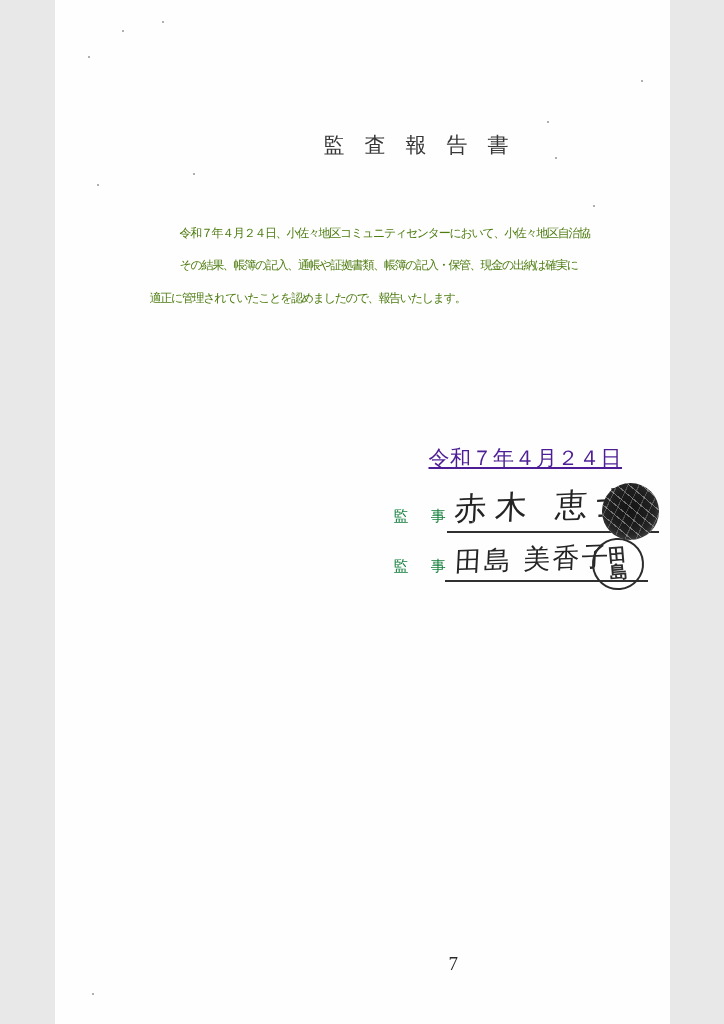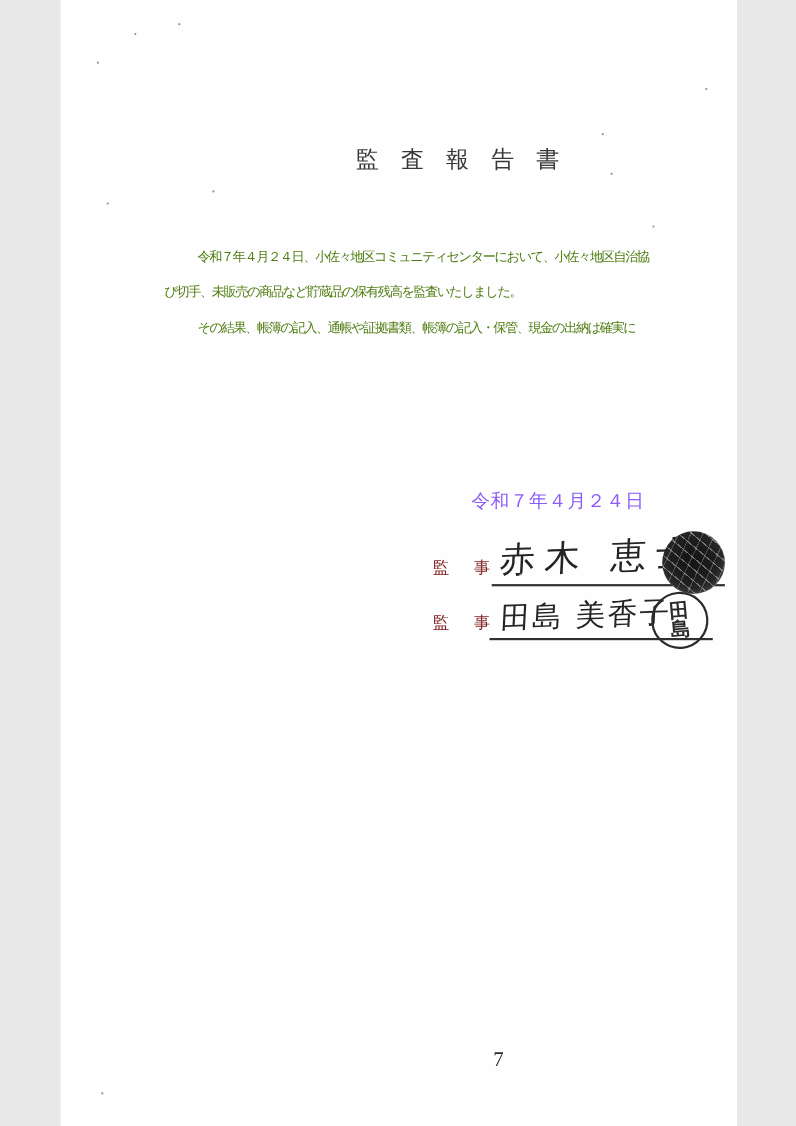--- a/index.html
+++ b/index.html
@@ -42,32 +42,33 @@
     color: #4d7c0f;
   }
   .body-line { white-space: nowrap; }
   .body-line.indent { text-indent: 30px; }
 
   
   .report-date {
     position: absolute;
     left: 374px;
     top: 444px;
-    font-size: 17px;
+    font-size: 21px;
     letter-spacing: 0.5px;
-    color: #8b5cf6;
-    white-space: nowrap;
+    color: #4c1d95;
+    white-space: nowrap;
+    text-decoration: underline;
   }
 
   
   .auditor-role {
     position: absolute;
     font-size: 15px;
     letter-spacing: 9px;
-    color: #7f1d1d;
+    color: #15803d;
     white-space: nowrap;
   }
   .role-1 { left: 339px; top: 507px; }
   .role-2 { left: 339px; top: 557px; }
 
   .sig-underline {
     position: absolute;
     height: 2px;
     background: #303030;
   }
@@ -164,22 +165,22 @@
 </style>
 </head>
 <body>
 
 <div class="page">
 
   <div class="report-title">監査報告書</div>
 
   <div class="report-body">
     <div class="body-line indent">令和７年４月２４日、小佐々地区コミュニティセンターにおいて、小佐々地区自治協</div>
-    <div class="body-line">び切手、未販売の商品など貯蔵品の保有残高を監査いたしました。</div>
     <div class="body-line indent">その結果、帳簿の記入、通帳や証拠書類、帳簿の記入・保管、現金の出納は確実に</div>
+    <div class="body-line">適正に管理されていたことを認めましたので、報告いたします。</div>
   </div>
 
   <div class="report-date">令和７年４月２４日</div>
 
   <div class="auditor-role role-1">監 事</div>
   <div class="handwriting sig-name-1">赤木 恵士</div>
   <div class="sig-underline underline-1"></div>
   <div class="seal-dark"></div>
 
   <div class="auditor-role role-2">監 事</div>

